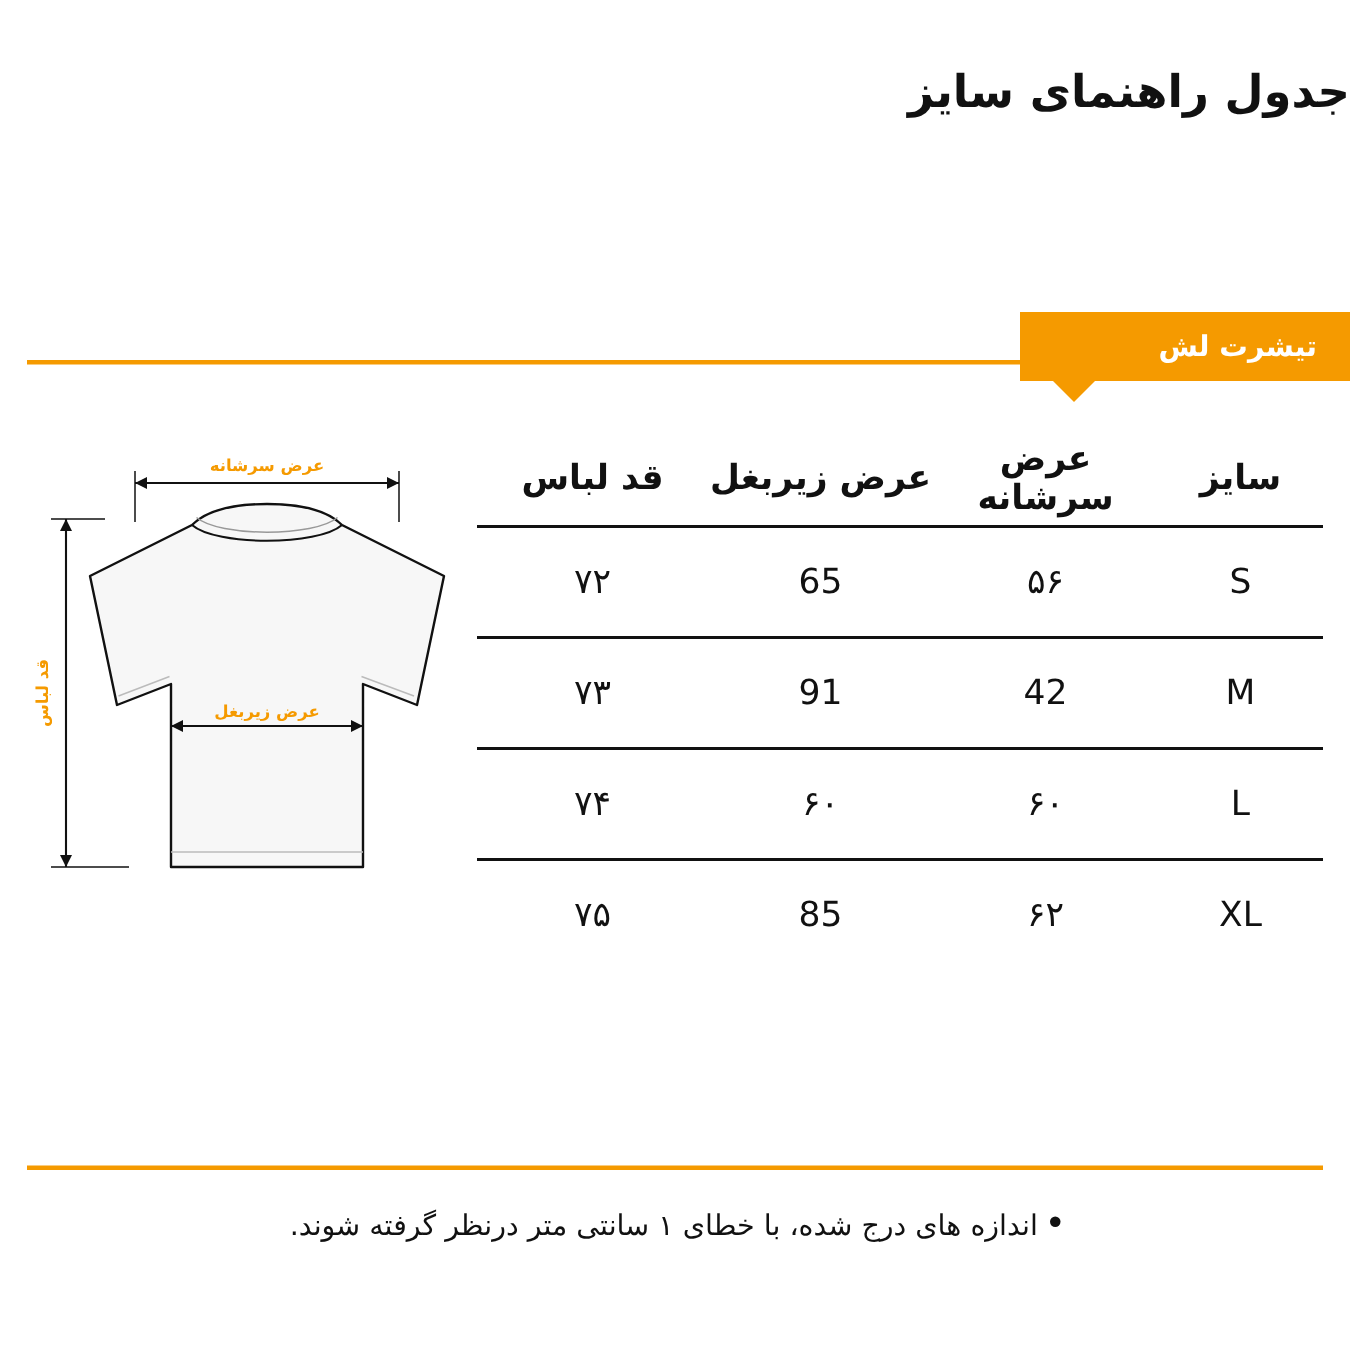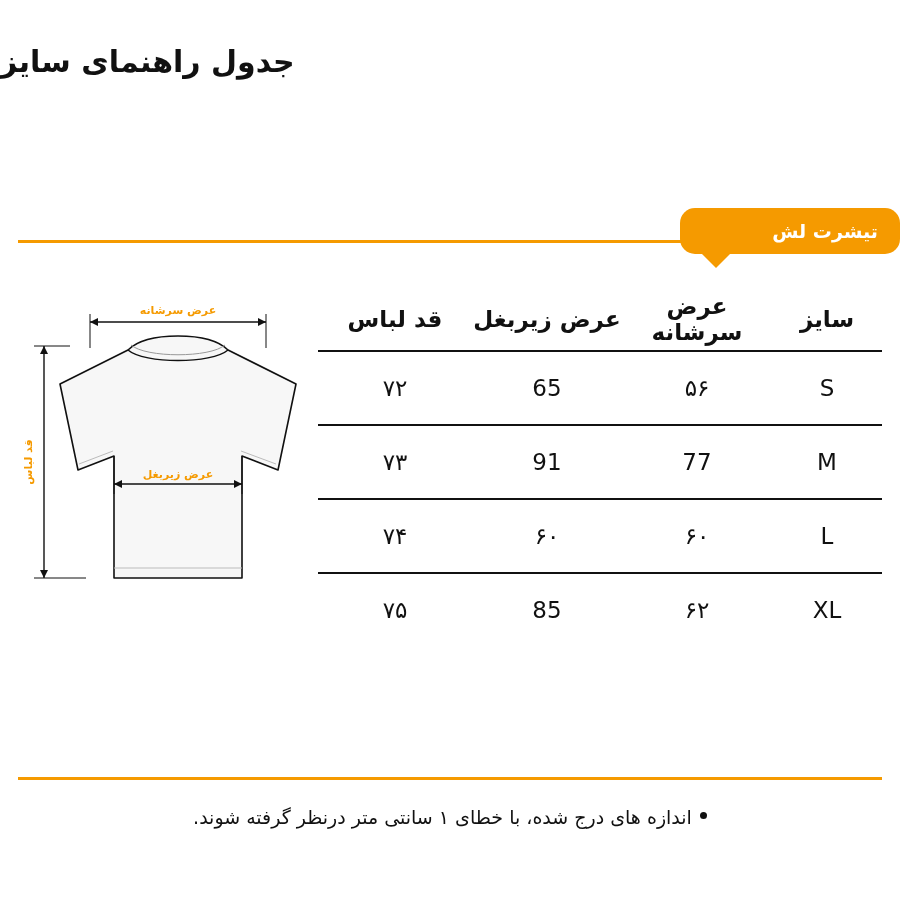--- a/index.html
+++ b/index.html
@@ -20,21 +20,21 @@
     position: absolute;
     inset: 0;
   }
 
   
   .title {
     position: absolute;
     top: 44px;
     left: 0;
     right: 0;
-    text-align: left;
+    text-align: right;
     font-size: 30px;
     font-weight: bold;
     color: #111111;
     letter-spacing: 0px;
   }
 
   
   .banner-row {
     position: absolute;
     top: 208px;
@@ -58,21 +58,20 @@
     height: 46px;
     background: #f59a00;
     display: flex;
     align-items: center;
     justify-content: flex-start;
     padding-right: 22px;
     box-sizing: border-box;
     color: #ffffff;
     font-size: 19px;
     font-weight: bold;
-    border-radius: 15px;
   }
   .banner-notch {
     position: absolute;
     top: 46px;
     right: 170px;
     width: 0;
     height: 0;
     border-left: 14px solid transparent;
     border-right: 14px solid transparent;
     border-top: 14px solid #f59a00;
@@ -229,21 +228,21 @@
     </thead>
     <tbody>
       <tr>
         <td>S</td>
         <td>۵۶</td>
         <td>65</td>
         <td>۷۲</td>
       </tr>
       <tr>
         <td>M</td>
-        <td>77</td>
+        <td>42</td>
         <td>91</td>
         <td>۷۳</td>
       </tr>
       <tr>
         <td>L</td>
         <td>۶۰</td>
         <td>۶۰</td>
         <td>۷۴</td>
       </tr>
       <tr>

